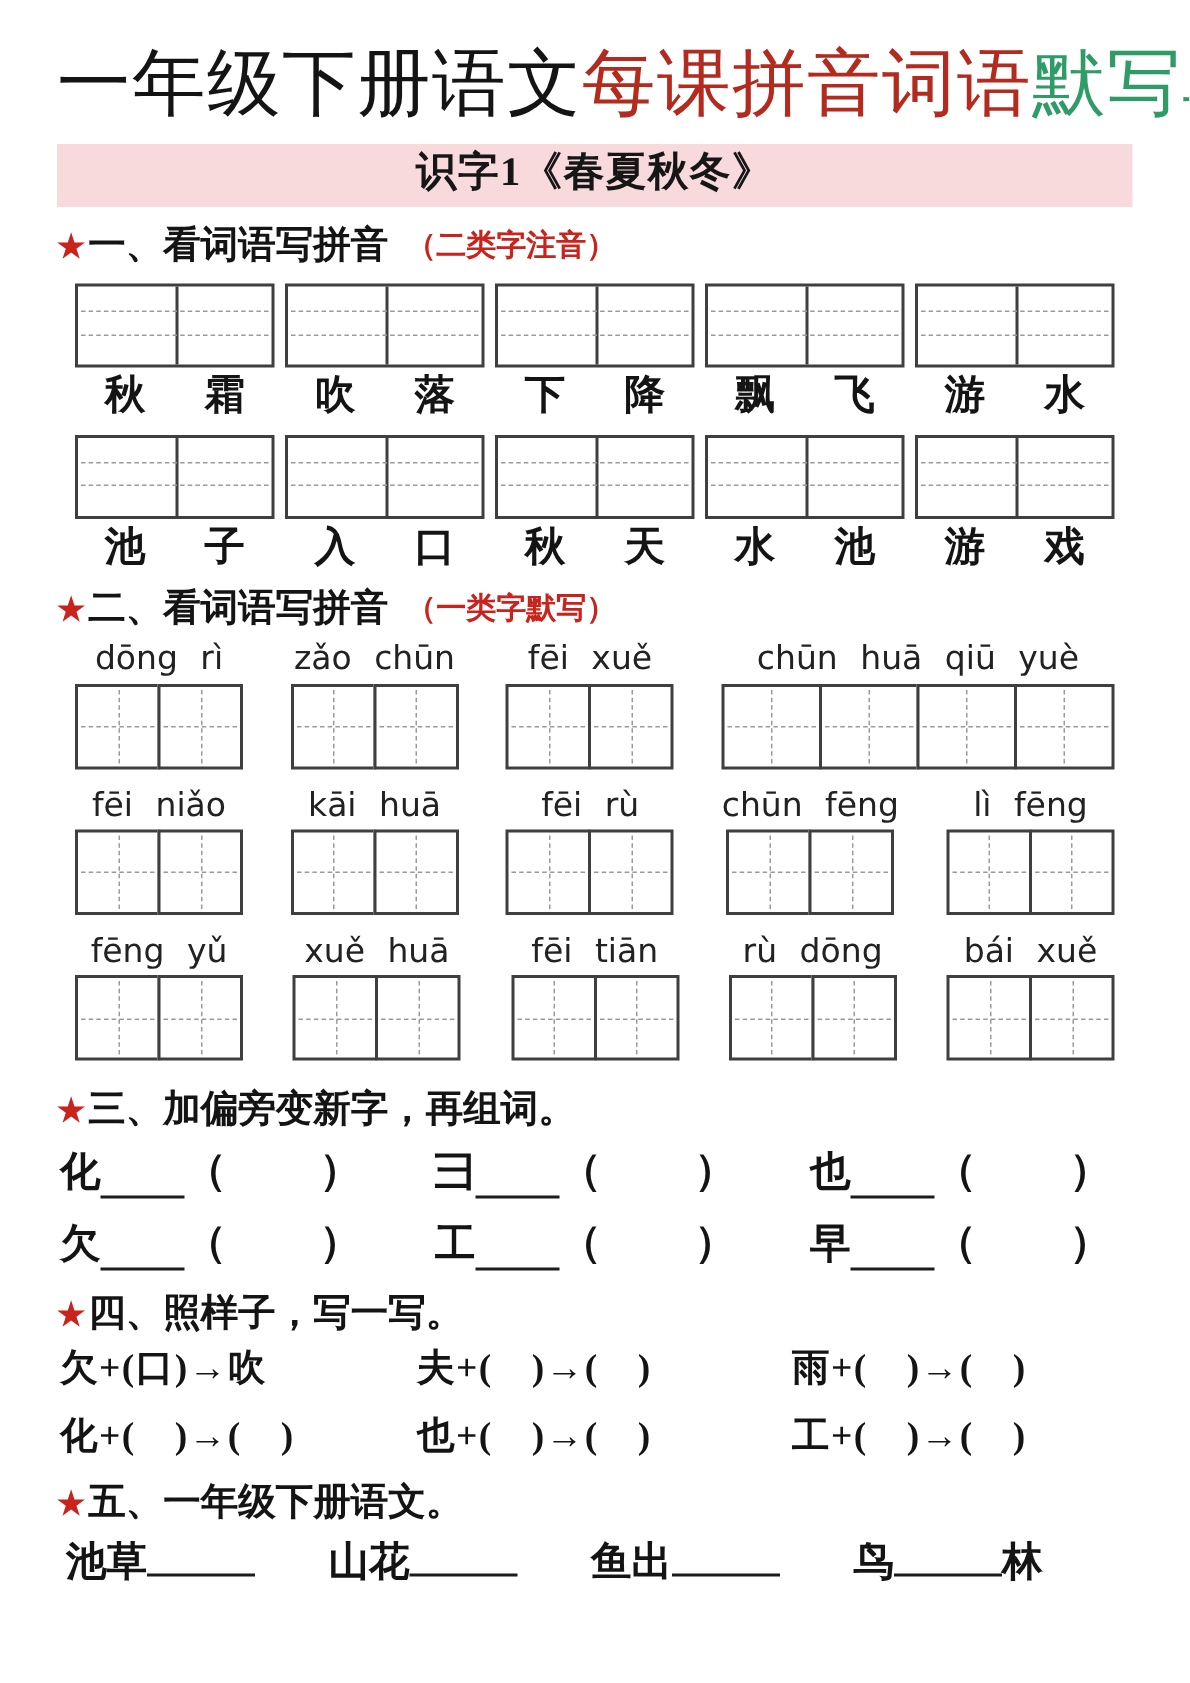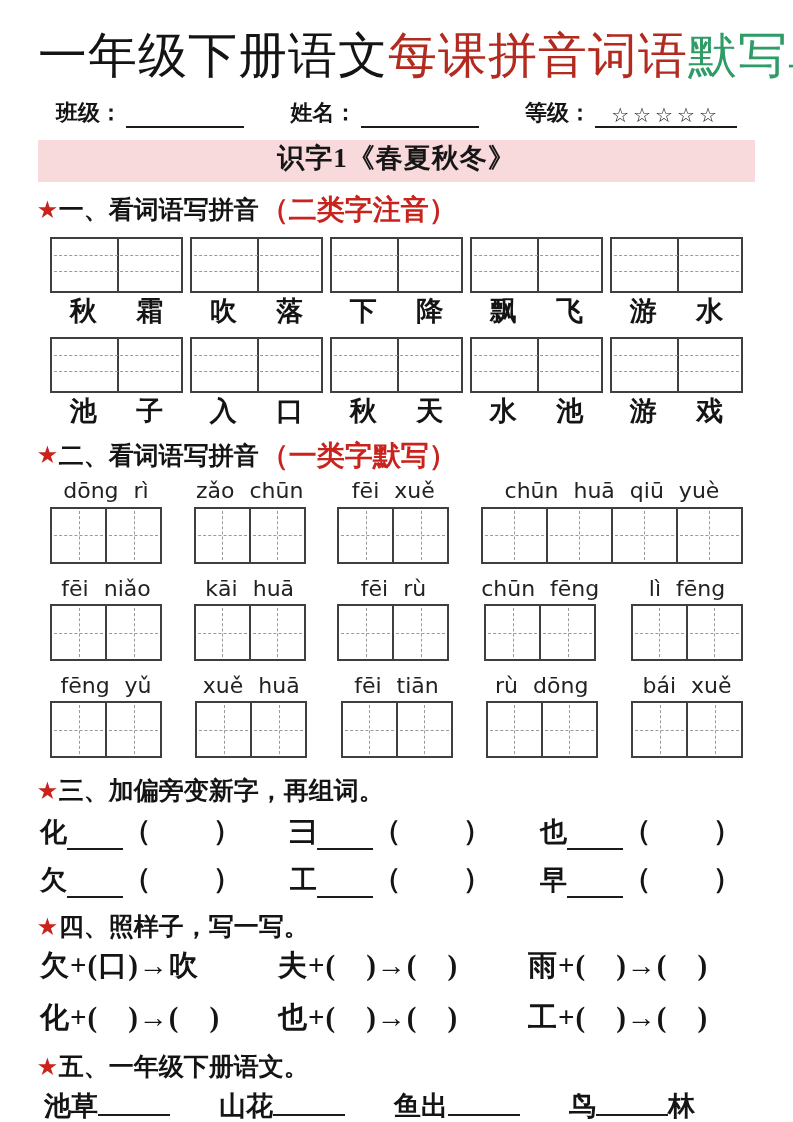--- a/index.html
+++ b/index.html
@@ -25,21 +25,21 @@
   
   .info-line{display:flex;justify-content:space-between;align-items:flex-end;margin-top:14px;padding:0 18px;font-size:22px;font-weight:600}
   .info-item{display:flex;align-items:flex-end}
   .u-line{display:inline-block;width:118px;height:24px;border-bottom:2px solid #1c1c1c;margin-left:4px}
   .stars-line{width:142px;text-align:center;font-size:20px;letter-spacing:4px;font-weight:400;white-space:nowrap;line-height:1.1}
   
   .banner{margin-top:12px;height:42px;background:var(--pink);display:flex;align-items:flex-start;justify-content:center;font-size:27px;font-weight:bold;color:#161616;letter-spacing:1px}
   
   .sec-head{display:flex;align-items:center;margin-top:11px;font-size:25px;font-weight:bold;line-height:1.2;white-space:nowrap}
   .star{color:var(--accent);font-size:21px;margin-right:2px}
-  .sec-note{color:var(--accent);font-size:28px;margin-left:2px;font-weight:bold}
+  .sec-note{color:var(--accent);font-size:20px;margin-left:12px;font-weight:bold}
   
   .pybox-row{display:flex;justify-content:space-between;padding:0 12px;margin-top:10px}
   .py-group{width:133px}
   .py-box{position:relative;height:56px;border:2px solid var(--line);background:#fff}
   .py-box::before{content:"";position:absolute;left:50%;top:0;bottom:0;border-left:2px solid var(--line)}
   .py-box i{position:absolute;left:2px;right:2px;border-top:1px dashed var(--dash)}
   .py-box i.l1{top:31%}
   .py-box i.l2{top:61%}
   .word{display:flex;justify-content:space-around;margin-top:2px;font-size:27px;font-weight:600;line-height:1.2}
   
@@ -53,48 +53,34 @@
   .tz::before{content:"";position:absolute;top:2px;bottom:2px;left:50%;border-left:1px dashed var(--dash)}
   .tz::after{content:"";position:absolute;left:2px;right:2px;top:50%;border-top:1px dashed var(--dash)}
   .g4 .tz{width:67px}
   
   .fill-grid{display:grid;grid-template-columns:250px 250px 1fr;row-gap:10px;margin-top:6px;padding-left:2px;font-size:27px;font-weight:600}
   .fill-item{display:flex;align-items:flex-end;white-space:nowrap}
   .blank{display:inline-block;width:56px;height:28px;border-bottom:2px solid #1c1c1c}
   .paren{font-size:28px;font-weight:600}
   .pgap{display:inline-block;width:62px}
   
-  .eq-grid{display:grid;grid-template-columns:238px 250px 1fr;row-gap:12px;margin-top:4px;padding-left:2px;font-size:29px;font-weight:600}
+  .eq-grid{display:grid;grid-template-columns:238px 250px 1fr;row-gap:12px;margin-top:4px;padding-left:2px;font-size:25px;font-weight:600}
   .eq-item{white-space:nowrap;letter-spacing:1px}
   
   .s5-row{display:flex;justify-content:space-between;margin-top:6px;padding:0 60px 0 6px;font-size:27px;font-weight:600}
   .s5-item{display:flex;align-items:flex-start;white-space:nowrap}
   .blank-w{display:inline-block;width:72px;height:28px;border-bottom:2px solid #1c1c1c}
 </style>
 </head>
 <body>
 
 <div class="page">
 
   <h1 class="title"><span>一年级下册语文</span><span class="t-red">每课拼音词语</span><span class="t-green">默写单</span></h1>
 
-  <div class="info-line">
-    <span class="info-item">
-      <span>班级：</span>
-      <span class="u-line"></span>
-    </span>
-    <span class="info-item">
-      <span>姓名：</span>
-      <span class="u-line"></span>
-    </span>
-    <span class="info-item">
-      <span>等级：</span>
-      <span class="u-line stars-line">☆☆☆☆☆</span>
-    </span>
-  </div>
 
   <div class="banner">
     <span>识字1《春夏秋冬》</span>
   </div>
 
   <div class="sec-head">
     <span class="star">★</span>
     <span>一、看词语写拼音</span>
     <span class="sec-note">（二类字注音）</span>
   </div>

